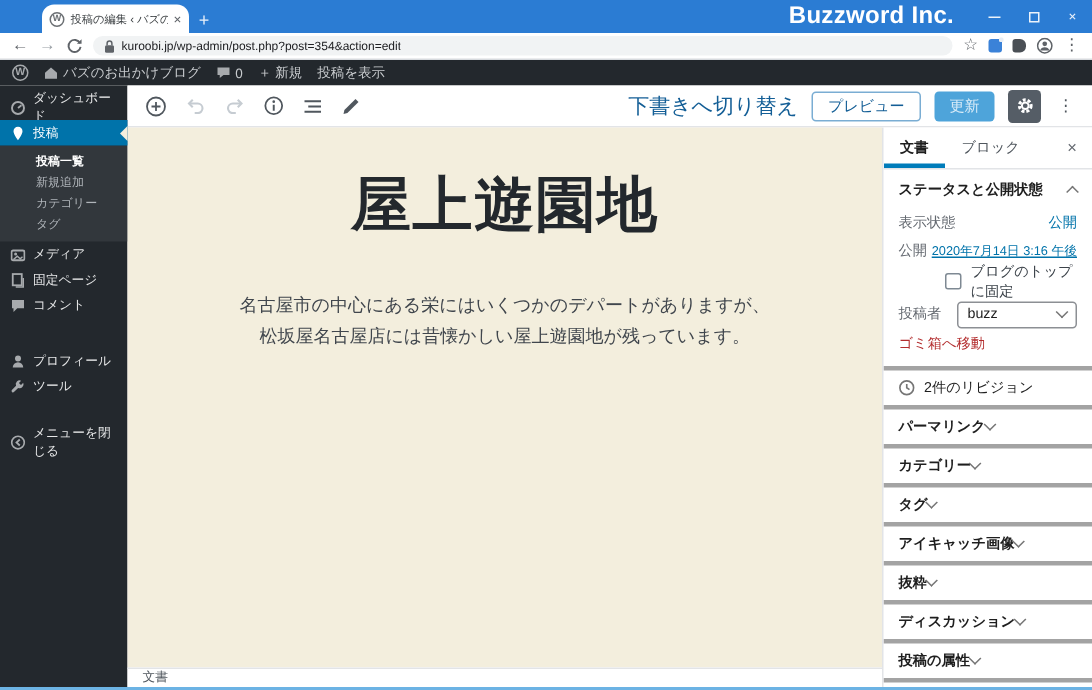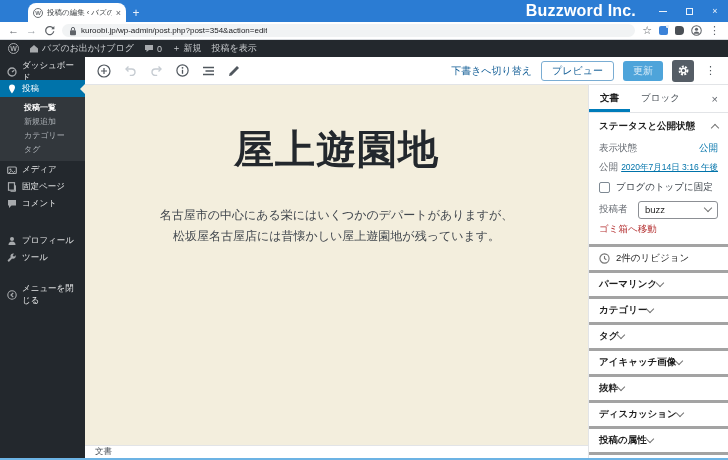--- a/index.html
+++ b/index.html
@@ -48,48 +48,48 @@
   .wp-sub-item { height:14px; display:flex; align-items:center; padding:0 7px 0 24px; color:#b0b5ba; font-size:8px; }
   .wp-sub-item.current { color:#fff; font-weight:bold; }
   .gap8 { margin-top:20px; }
 
   .right-col { flex:1; display:flex; flex-direction:column; min-width:0; }
 
   
   .ed-toolbar { height:28px; background:#fff; border-bottom:1px solid #e2e4e7; display:flex; align-items:center; padding:0 10px 0 12px; gap:13px; flex:none; }
   .ed-tools { display:flex; align-items:center; gap:13px; }
   .ed-actions { margin-left:auto; display:flex; align-items:center; gap:9px; }
-  .draft-link { font-size:10px; color:#135e96; }
+  .draft-link { font-size:14px; color:#135e96; }
   .btn-preview { height:20px; padding:0 10px; border:1px solid #7aadd3; border-radius:3px; background:#fff; color:#135e96; font-size:10px; display:flex; align-items:center; }
   .btn-update { height:20px; padding:0 10px; border-radius:3px; background:#4ea4da; color:#d9ecf8; font-size:10px; display:flex; align-items:center; }
   .btn-gear { width:22px; height:22px; border-radius:3px; background:#555d66; display:flex; align-items:center; justify-content:center; }
   .ellipsis { color:#50575e; font-size:11px; letter-spacing:0; padding:0 2px; }
 
   .work-row { flex:1; display:flex; min-height:0; }
   .canvas-col { width:503px; display:flex; flex-direction:column; flex:none; }
   .canvas { flex:1; background:#f3eedd; overflow:hidden; text-align:center; }
-  .post-title { margin-top:40px; font-size:40px; font-weight:900; color:#23282d; letter-spacing:1px; line-height:1.2; }
+  .post-title { margin-top:28px; font-size:40px; font-weight:900; color:#23282d; letter-spacing:1px; line-height:1.2; }
   .post-para { margin-top:32px; font-size:12px; color:#40464d; line-height:1.75; }
   .breadcrumb-bar { height:13px; background:#fff; border-top:1px solid #e2e4e7; display:flex; align-items:center; padding:0 10px; font-size:8.5px; color:#50575e; flex:none; }
 
   
   .settings { width:140px; background:#fff; border-left:1px solid #e2e4e7; flex:none; display:flex; flex-direction:column; font-size:9.5px; overflow:hidden; }
   .tabs-row { height:28px; border-bottom:1px solid #e2e4e7; display:flex; align-items:stretch; flex:none; }
   .stab { padding:0 11px; display:flex; align-items:center; color:#50575e; }
   .stab.active { color:#1e1e1e; font-weight:bold; box-shadow:inset 0 -3px 0 #007cba; }
   .stab-close { margin-left:auto; padding:0 10px; display:flex; align-items:center; color:#646970; font-size:11px; }
   .panel-head { height:26px; display:flex; align-items:center; justify-content:space-between; padding:0 10px; font-weight:bold; color:#1e1e1e; }
   .chev { width:6px; height:6px; border-right:1.5px solid #757575; border-bottom:1.5px solid #757575; display:inline-block; }
   .chev.down { transform:rotate(45deg); margin-top:-3px; }
   .chev.up { transform:rotate(-135deg); margin-top:3px; }
   .srow { display:flex; align-items:center; justify-content:space-between; padding:0 10px; height:19px; }
   .slabel { color:#646970; }
   .slink { color:#0073aa; }
   .sdate { color:#0073aa; text-decoration:underline; font-size:8.5px; }
-  .sticky-row { display:flex; align-items:center; gap:6px; padding:0 10px; height:21px; color:#3c434a; }
+  .sticky-row { display:flex; align-items:center; gap:6px; padding:0 10px; height:21px; color:#3c434a;margin-left:31px; }
   .checkbox { width:11px; height:11px; border:1px solid #7e8993; border-radius:2px; background:#fff; flex:none; }
   .author-row { height:23px; }
   .select { width:80px; height:18px; border:1px solid #8c8f94; border-radius:3px; display:flex; align-items:center; justify-content:space-between; padding:0 6px; color:#1e1e1e; background:#fff; }
   .trash-row { padding:2px 10px 8px; }
   .trash-link { color:#b32d2e; }
   .sep { border-bottom:3px solid #a3a3a3; }
   .rev-row { height:26px; display:flex; align-items:center; gap:6px; padding:0 10px; color:#1e1e1e; flex:none; }
   .acc-row { height:26px; display:flex; align-items:center; padding:0 10px; color:#1e1e1e; font-weight:bold; flex:none; }
 
   .bottom-strip { height:2px; background:#6cb3e4; flex:none; }

